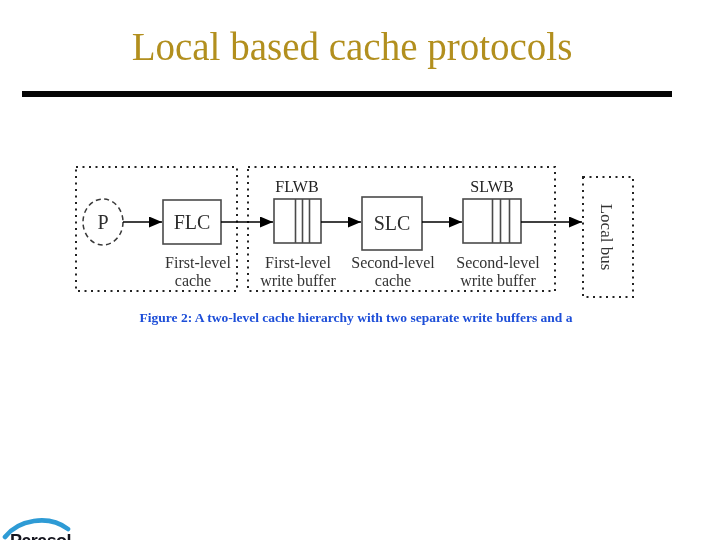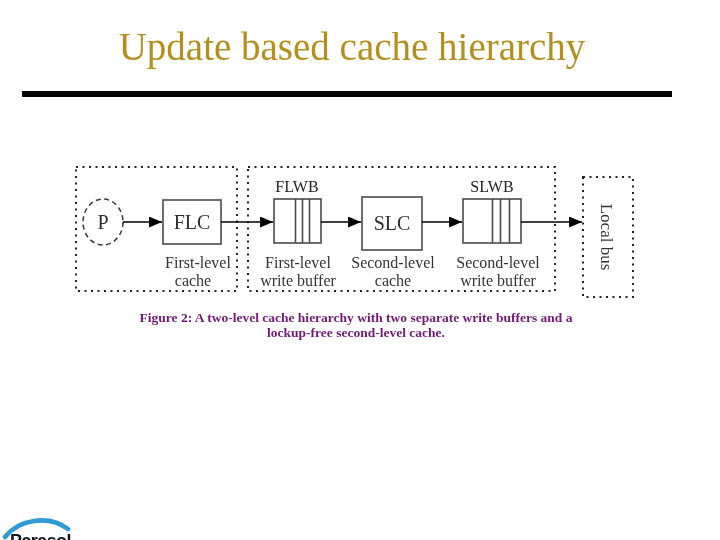--- a/index.html
+++ b/index.html
@@ -12,32 +12,32 @@
     font-family:"Liberation Serif", serif;
     font-size:39px;font-weight:400;letter-spacing:0px;
   }
   .title-divider{
     position:absolute;left:22px;top:91px;width:650px;height:6px;background:#050505;
   }
   .diagram-wrap{position:absolute;left:60px;top:160px;width:600px;height:142px;}
   .fig-caption{
     position:absolute;left:60px;top:310px;width:592px;text-align:center;
     font-family:"Liberation Serif", serif;font-weight:700;font-size:13.5px;
-    line-height:15px;color:#701a75;
+    line-height:15px;color:#1d4ed8;
   }
   .logo{position:absolute;left:0px;top:512px;width:110px;height:52px;}
   svg text{font-family:"Liberation Serif", serif;}
   .logo-text{
     font-family:"Liberation Sans", sans-serif;font-weight:700;letter-spacing:-0.6px;
   }
 </style>
 </head>
 <body>
 
-<div class="slide-title" style="color:#B28F1E;">Update based cache hierarchy</div>
+<div class="slide-title" style="color:#B28F1E;">Local based cache protocols</div>
 
 <div class="title-divider" style="background: rgb(5, 5, 5);"></div>
 
 <div class="diagram-wrap">
   <svg width="600" height="142" viewBox="0 0 600 142">
     <defs>
       <marker id="arr" markerUnits="userSpaceOnUse" markerWidth="14" markerHeight="12" refX="13" refY="5.5" orient="auto">
         <path d="M0,0 L13,5.5 L0,11 z" fill="#000"></path>
       </marker>
     </defs>
@@ -90,21 +90,20 @@
     <text x="438" y="126" text-anchor="middle" font-size="16" fill="#333">write buffer</text>
 
     <line x1="461" y1="62" x2="522" y2="62" stroke="#000" stroke-width="1.4" marker-end="url(#arr)"></line>
 
     <text transform="translate(541 77) rotate(90)" text-anchor="middle" font-size="17" fill="#333">Local bus</text>
   </svg>
 </div>
 
 <div class="fig-caption">
   <div>Figure 2: A two-level cache hierarchy with two separate write buffers and a</div>
-  <div>lockup-free second-level cache.</div>
 </div>
 
 <div class="logo">
   <svg width="110" height="52" viewBox="0 0 110 52">
     <path d="M5,25 C18,8 48,2 68,17" fill="none" stroke="#2E9BD5" stroke-width="4.6" stroke-linecap="round"></path>
     <text x="10" y="35" class="logo-text" font-size="18" fill="#16161F">Parasol</text>
   </svg>
 </div>
 
 </body></html>

